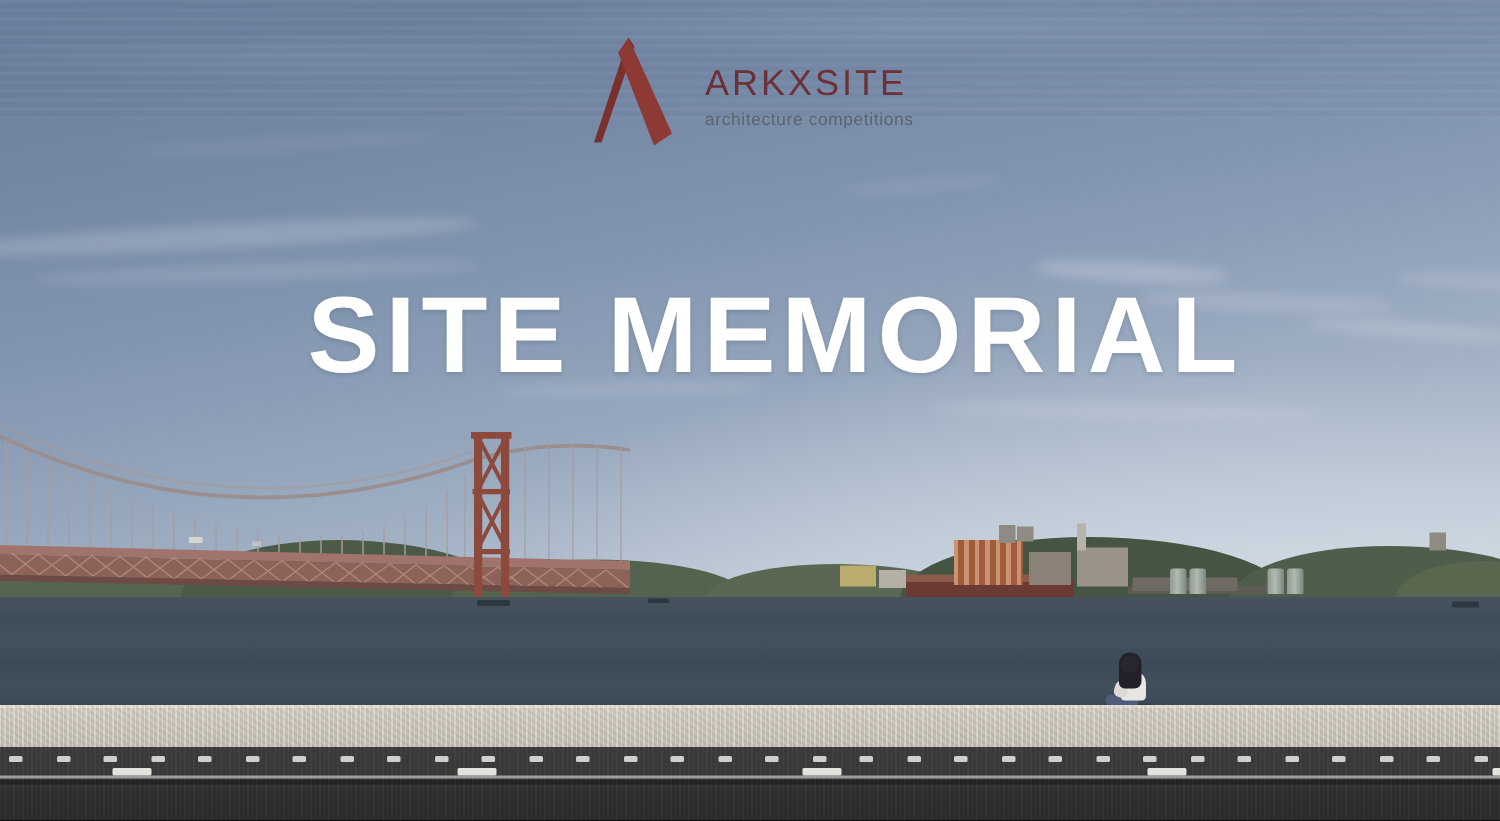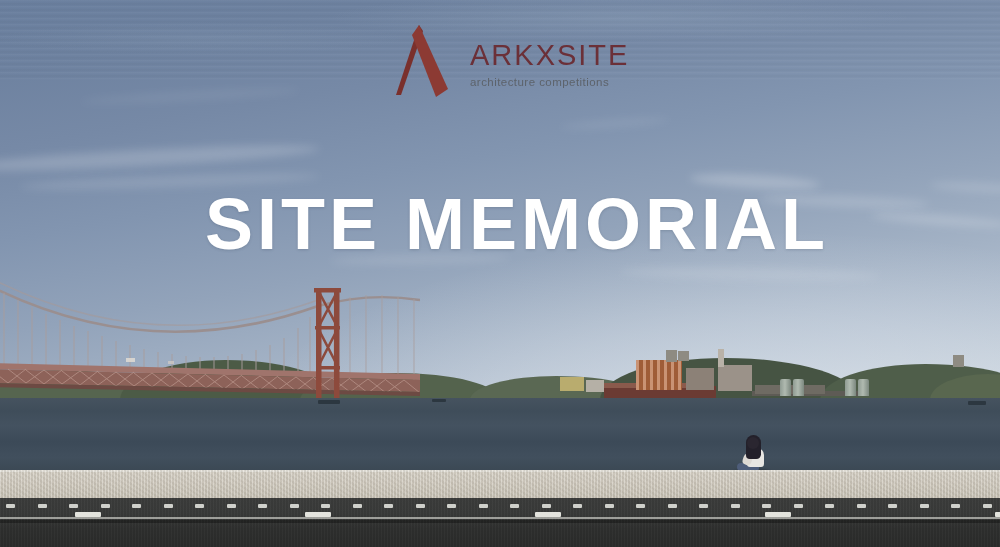--- a/index.html
+++ b/index.html
@@ -296,21 +296,21 @@
     width: 232px;
     height: 82px;
     display: flex;
     align-items: center;
     gap: 14px;
   }
   .logo-mark { width: 64px; height: 80px; flex: none; }
   .logo-text { padding-top: 4px; }
   .logo-word {
     font-family: "Liberation Sans", sans-serif;
-    font-size: 29px;
+    font-size: 24px;
     font-weight: 400;
     letter-spacing: 2.0px;
     color: #6b3038;
     line-height: 1;
     white-space: nowrap;
   }
   .logo-tag {
     font-family: "Liberation Sans", sans-serif;
     font-size: 11.5px;
     font-weight: 400;

